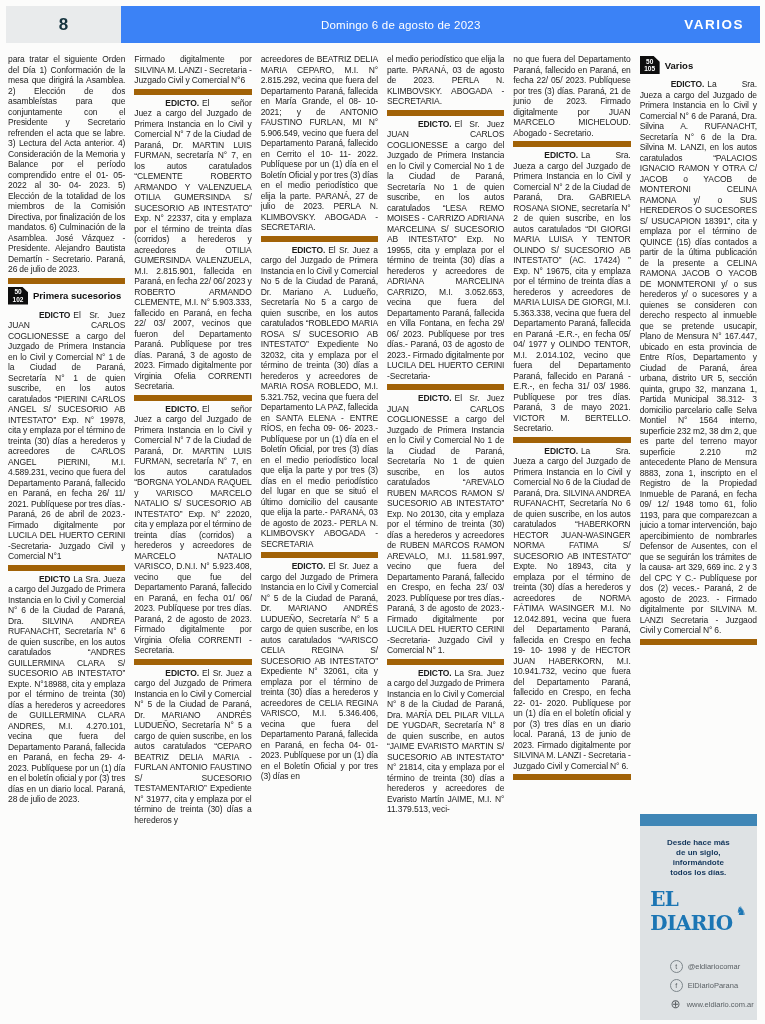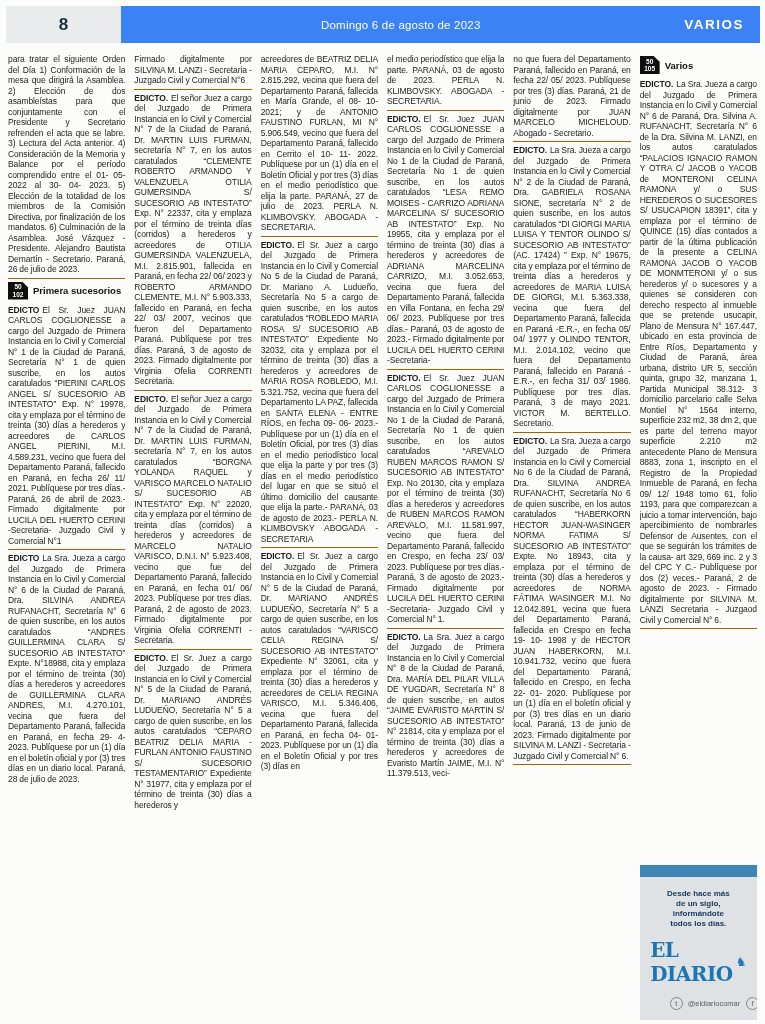--- a/index.html
+++ b/index.html
@@ -10,38 +10,38 @@
   .pagenum{width:115px;background:#e9ebec;color:#15333e;font-size:17px;font-weight:bold;
            display:flex;align-items:center;justify-content:center;}
   .teal{flex:1;background:#3b82f6;color:#fff;display:flex;align-items:center;}
   .date{margin-left:200px;font-size:11.5px;letter-spacing:.2px;}
   .section-name{margin-left:auto;margin-right:16px;font-size:13.5px;font-weight:bold;letter-spacing:1.5px;}
   
   .cols{position:absolute;top:54px;left:8px;right:8px;bottom:4px;display:flex;gap:9px;}
   .col{flex:1;min-width:0;overflow:hidden;}
   .col p{margin:0 0 3px 0;font-size:8.5px;line-height:10.5px;text-align:justify;
          letter-spacing:-0.1px;word-spacing:-0.2px;}
-  .lead{margin-right:3px;}
-  .sep{border-bottom:1px solid #a16207;padding-bottom:3px;margin-bottom:4px;}
+  .lead{margin-right:3px;margin-left:31px;}
+  .sep{border-bottom:6px solid #a16207;padding-bottom:3px;margin-bottom:4px;}
   
   .section-head{display:flex;align-items:center;gap:5px;margin:2px 0 5px;}
   .badge{width:20px;height:18px;background:#0e0e0e;color:#fff;display:flex;flex-direction:column;
          align-items:center;justify-content:center;font-size:6.5px;font-weight:bold;line-height:7.5px;
          clip-path:polygon(0 0,70% 0,100% 32%,100% 100%,0 100%);flex:0 0 auto;}
   .section-label{font-size:9.5px;font-weight:bold;color:#111;}
   
   .col-varios{display:flex;flex-direction:column;}
   .ad{margin-top:auto;background:#dee2e4;flex:0 0 auto;}
   .ad-top{height:12px;background:#3f86b6;}
   .ad-body{padding:12px 24px 10px;display:flex;flex-direction:column;gap:9px;}
   .tagline{color:#14375c;font-weight:bold;font-size:8px;text-align:center;line-height:10px;}
   .logo-row{display:flex;align-items:center;justify-content:center;gap:3px;}
   .logo-text{font-family:"DejaVu Serif",serif;font-weight:bold;font-size:20px;color:#1c76b4;letter-spacing:-0.5px;}
   .logo-knight{color:#1c76b4;font-size:12px;line-height:12px;}
-  .soc{display:flex;flex-direction:row;gap:6px;margin-top:2px;padding-left:6px;}
+  .soc{display:flex;flex-direction:column;gap:6px;margin-top:16px;padding-left:6px;}
   .soc-row{display:flex;align-items:center;gap:5px;color:#5a6064;font-size:7.5px;}
   .soc-icon{width:11px;height:11px;border:1px solid #7d868b;border-radius:50%;font-size:7px;
             display:inline-flex;align-items:center;justify-content:center;color:#5a6064;flex:0 0 auto;}
   .soc-icon.globe{border:none;font-size:12px;width:12px;height:12px;}
 </style>
 </head>
 <body>
 
 <div class="page">
 

